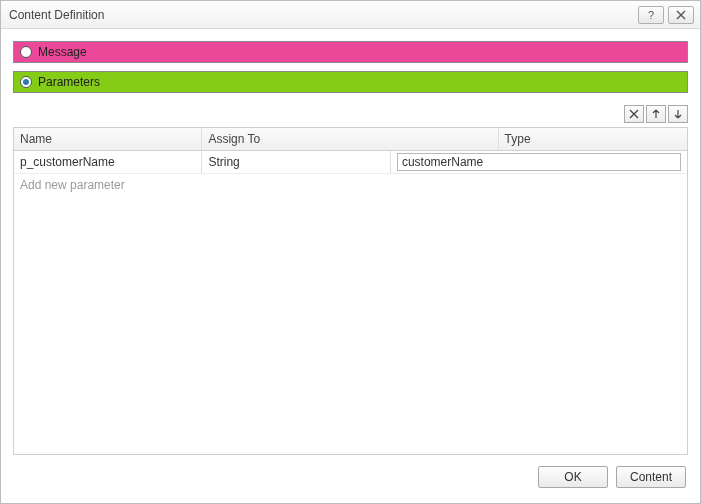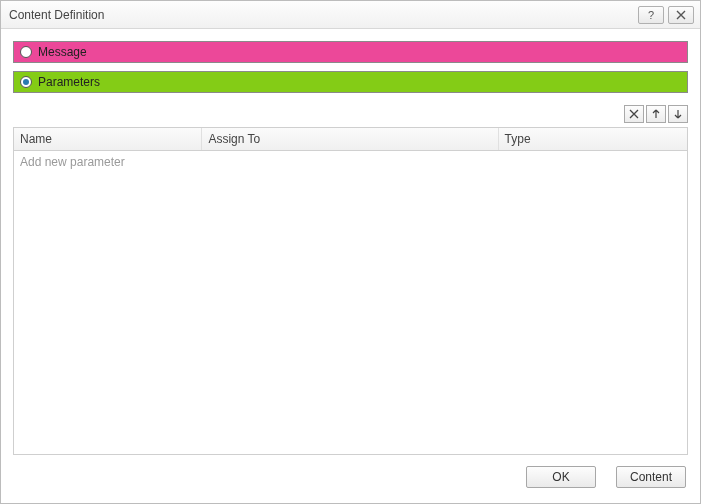--- a/index.html
+++ b/index.html
@@ -136,21 +136,21 @@
   .placeholder-row {
     padding: 4px 6px;
     color: #9a9a9a;
   }
   .button-bar {
     height: 48px;
     border-top: none;
     display: flex;
     align-items: center;
     justify-content: flex-end;
-    gap: 20px;
+    gap: 8px;
     padding: 10px 14px 14px 14px;
   }
   .dlg-btn {
     min-width: 70px;
     height: 22px;
     border: 1px solid #a7a7a7;
     border-radius: 2px;
     background: linear-gradient(#fdfdfd, #eaeaea);
     display: flex;
     align-items: center;
@@ -209,20 +209,27 @@
       </div>
     </div>
 
     <div class="grid-wrap">
       <div class="grid-header">
         <div class="gh col-name">Name</div>
         <div class="gh col-assign">Assign To</div>
         <div class="gh col-type">Type</div>
       </div>
       <div class="grid-body">
+        <div class="grid-row">
+          <div class="gc col-name">p_customerName</div>
+          <div class="gc col-type">String</div>
+          <div class="gc col-assign">
+            <input class="assign-input" type="text" value="customerName" style="">
+          </div>
+        </div>
         <div class="placeholder-row">Add new parameter</div>
       </div>
     </div>
 
   </div>
 
   <div class="button-bar">
     <div class="dlg-btn">OK</div>
     <div class="dlg-btn">Content</div>
   </div>

